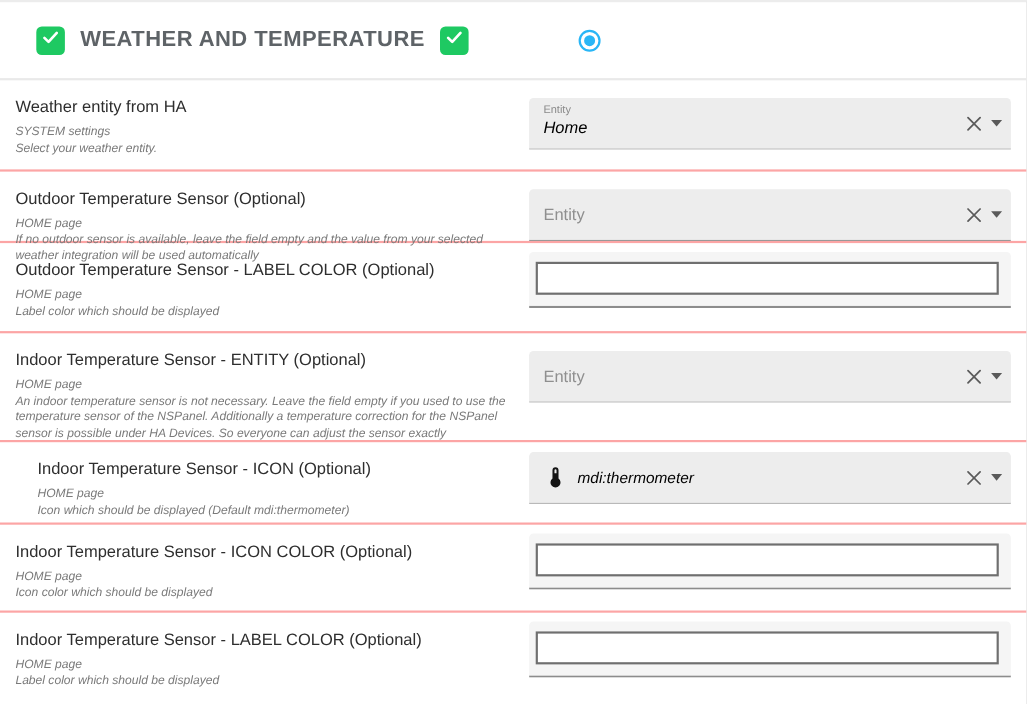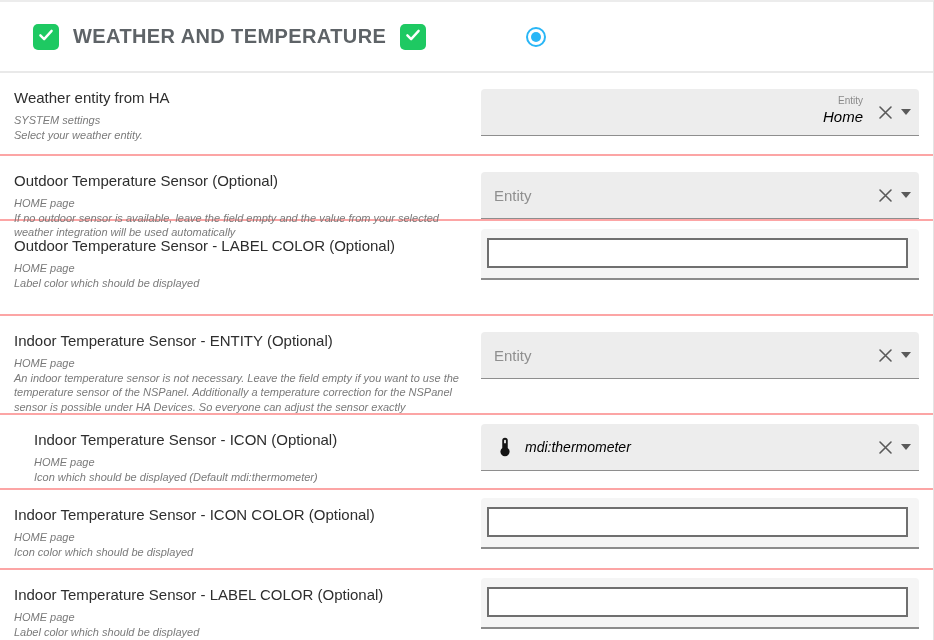--- a/index.html
+++ b/index.html
@@ -22,41 +22,41 @@
   .row { display:flex; border-bottom:2px solid #fca5a5; }
   .row:last-child { border-bottom:none; }
   .row-left { flex:1; padding:16px 16px 0 14px; }
   .row-right { width:438px; margin-right:14px; flex:0 0 auto; }
   .row-heading { font-size:15px; color:#2e2e2e; margin-bottom:7px; }
   .row-context, .row-desc { font-size:11px; font-style:italic; color:#7a7a7a; line-height:14.5px; }
 
   
   .select { position:relative; margin-top:16px; height:47px; background:#ededed;
     border-radius:4px 4px 0 0; border-bottom:1px solid #8e8e8e;
-    display:flex; align-items:center; padding:0 56px 0 13px; cursor:pointer;text-align:right; }
+    display:flex; align-items:center; padding:0 56px 0 13px; cursor:pointer; }
   .select.with-label { display:block; padding-top:6px; }
   .float-label { font-size:10px; color:#8a8a8a; line-height:12px; }
   .select-value { font-size:15px; color:#000000; line-height:20px;font-style:italic; }
   .select-placeholder { font-size:15px; color:#8f8f8f; }
   .select-icons { position:absolute; right:8px; top:0; height:100%;
     display:flex; align-items:center; gap:7px; }
   .clear-btn { width:18px; height:18px; display:flex; align-items:center; justify-content:center; cursor:pointer; }
   .caret { width:0; height:0; border-left:5px solid transparent; border-right:5px solid transparent;
     border-top:6px solid #5a5a5a; cursor:pointer; }
   .thermo { width:22px; height:22px; margin-right:9px; flex:0 0 auto; }
 
   
   .input-wrap { margin-top:8px; background:#f5f5f5; border-radius:4px 4px 0 0;
     border-bottom:2px solid #8c8c8c; padding:9px 11px 10px 6px; }
   .input-wrap input { display:block; width:100%; height:30px; border:2px solid #6f6f6f;
     background:#fff; font-size:14px; padding:0 8px; outline:none; border-radius:0;
     font-family:"Liberation Sans", sans-serif; }
 
   
-  .r1 { height:83px; } .r2 { height:65px; } .r3 { height:95px;gap:40px; }
+  .r1 { height:83px; } .r2 { height:65px; } .r3 { height:82px;gap:40px; }
   .r4 { height:99px; } .r5 { height:75px;padding-left:20px; } .r6 { height:80px; } .r7 { height:71px; }
 </style>
 </head>
 <body>
 
 <div class="page">
 
   <div class="header">
     <span class="checkbox">
       <span>
@@ -131,21 +131,21 @@
       <div class="input-wrap">
         <input type="text" value="" style="">
       </div>
     </div>
   </div>
 
   <div class="row r4">
     <div class="row-left">
       <div class="row-heading">Indoor Temperature Sensor - ENTITY (Optional)</div>
       <div class="row-context">HOME page</div>
-      <div class="row-desc">An indoor temperature sensor is not necessary. Leave the field empty if you want to use the temperature sensor of the NSPanel. Additionally a temperature correction for the NSPanel sensor is possible under HA Devices. So everyone can adjust the sensor exactly</div>
+      <div class="row-desc">An indoor temperature sensor is not necessary. Leave the field empty if you used to use the temperature sensor of the NSPanel. Additionally a temperature correction for the NSPanel sensor is possible under HA Devices. So everyone can adjust the sensor exactly</div>
     </div>
     <div class="row-right">
       <div class="select">
         <span class="select-placeholder">Entity</span>
         <div class="select-icons">
           <span class="clear-btn">
             <svg width="15" height="15" viewBox="0 0 15 15">
                 <path d="M2 2l11 11M13 2L2 13" stroke="#5a5a5a" stroke-width="1.6" stroke-linecap="round"></path>
               </svg>
           </span>

